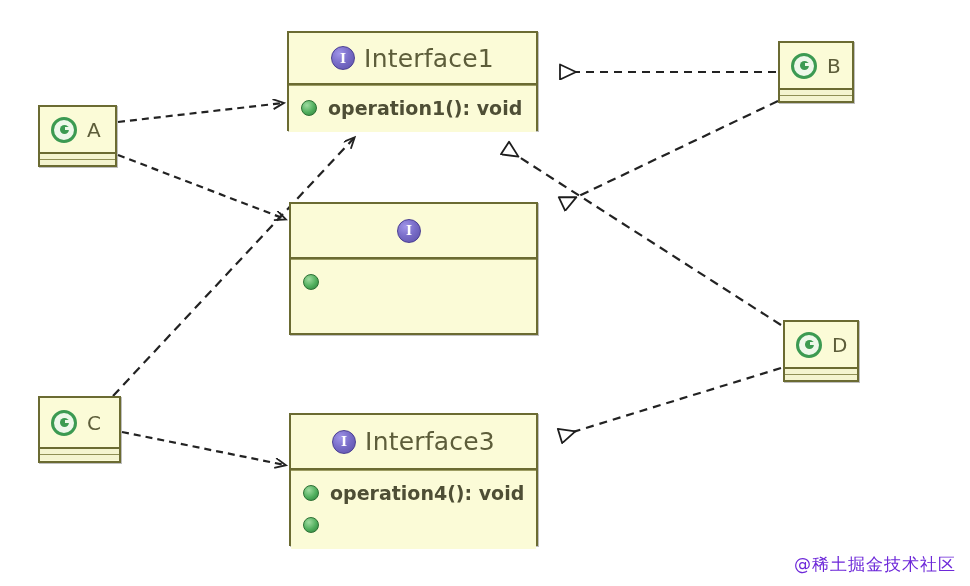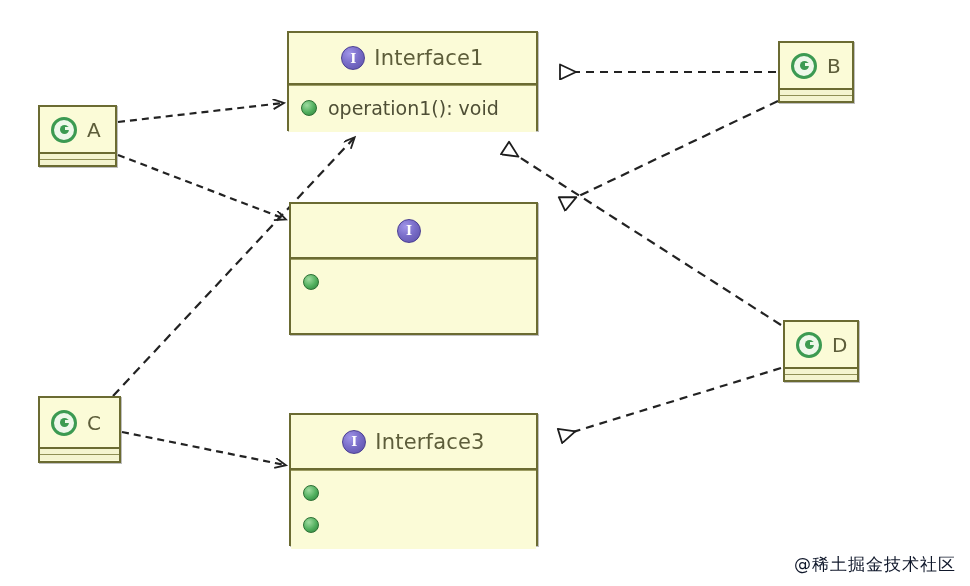--- a/index.html
+++ b/index.html
@@ -39,36 +39,37 @@
   .iface-header {
     display: flex;
     align-items: center;
     justify-content: center;
     box-sizing: border-box;
     border-bottom: 2px solid #6b6b32;
     background: #fbfbd7;
     height: 52px;
   }
   .iface-title {
-    font-size: 21px;
+    font-size: 25px;
     color: #5d5d3a;
     letter-spacing: 0.2px;
     white-space: nowrap;
   }
   .iface-body {
     box-sizing: border-box;
     padding: 6px 0 8px 0;
     border-top: 1px solid #9d9d63;
     background: #fbfbd7;
   }
   .op-row {
     display: flex;
     align-items: center;
     height: 32px;
     padding-left: 12px;
+    font-weight: bold;
   }
   .op-label {
     font-size: 19px;
     color: #4e4e35;
     white-space: nowrap;
   }
 
   
   .icon-interface {
     width: 22px;
@@ -160,21 +161,21 @@
     height: 6px;
     background: #f4f4cf;
   }
 
   
   .watermark {
     position: absolute;
     right: 14px;
     bottom: 10px;
     font-size: 17px;
-    color: #0f172a;
+    color: #6d28d9;
     letter-spacing: 1px;
     white-space: nowrap;
     z-index: 8;
   }
 </style>
 </head>
 <body>
 
 <div id="canvas">
 
@@ -230,20 +231,21 @@
   </div>
 
   <div class="iface" style="left:289px; top:413px; width:249px; height:133px;">
     <div class="iface-header" style="height:55px;">
       <span class="icon-interface">I</span>
       <span class="iface-title">Interface3</span>
     </div>
     <div class="iface-body">
       <div class="op-row">
         <span class="icon-op"></span>
+        <span class="op-label">operation4(): void</span>
       </div>
       <div class="op-row">
         <span class="icon-op"></span>
       </div>
     </div>
   </div>
 
   <div class="cls" style="left:38px; top:105px; width:79px; height:62px;">
     <div class="cls-header" style="height:45px;">
       <span class="icon-class"></span>

